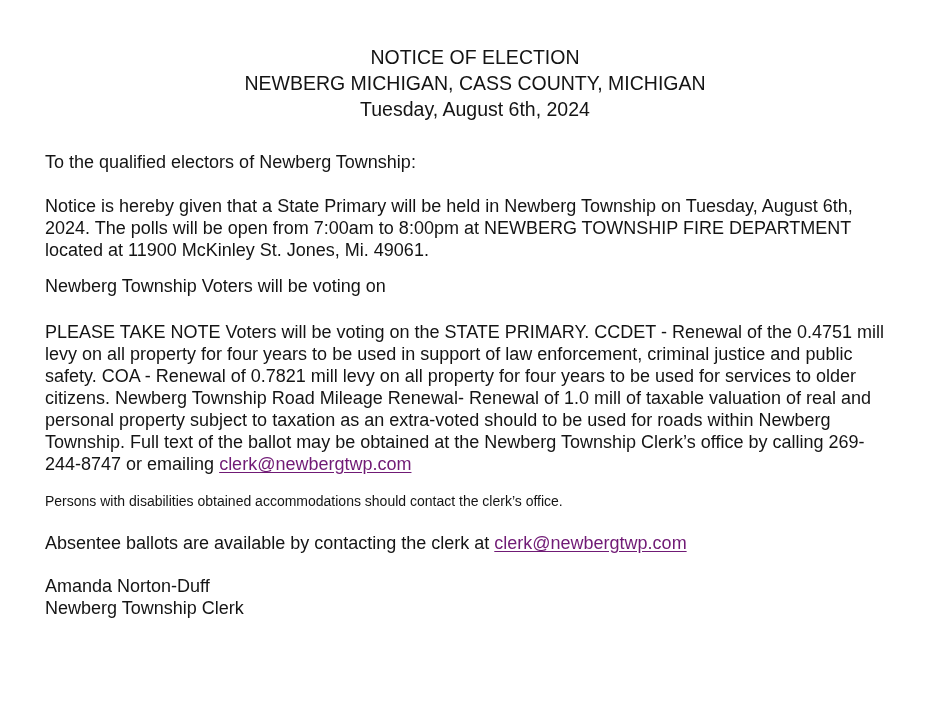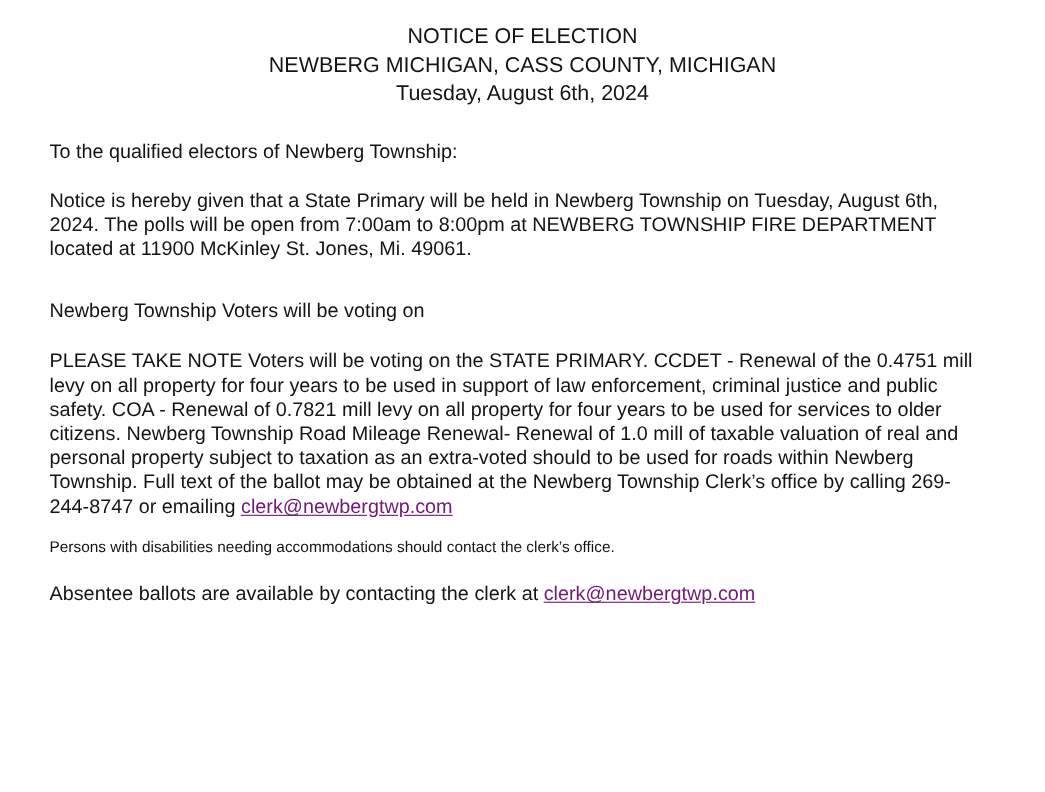--- a/index.html
+++ b/index.html
@@ -11,21 +11,21 @@
     width: 950px;
     height: 720px;
     font-family: "Liberation Sans", sans-serif;
     color: #141414;
     -webkit-font-smoothing: antialiased;
   }
   .doc {
     box-sizing: border-box;
     width: 950px;
     height: 720px;
-    padding: 20px 45px 0 45px;
+    padding: 44px 45px 0 45px;
     overflow: hidden;
     background: #ffffff;
   }
   .doc-header {
     text-align: center;
     font-size: 19.5px;
     line-height: 26px;
     color: #141414;
   }
   .title-line {
@@ -42,21 +42,21 @@
     white-space: nowrap;
   }
   .lnk {
     color: #701a75;
     text-decoration: underline;
     text-underline-offset: 2px;
     cursor: pointer;
   }
   .p-salutation { margin-top: 29px; }
   .p-notice     { margin-top: 22px; }
-  .p-voting     { margin-top: 34px; }
+  .p-voting     { margin-top: 14px; }
   .p-takenote   { margin-top: 24px; }
   .p-access     { margin-top: 17px; font-size: 14px; line-height: 18px; }
   .p-fulltext   { margin-top: 24px; }
   .p-absentee   { margin-top: 22px; }
   .p-signature  { margin-top: 21px; }
 </style>
 </head>
 <body>
 
 <div class="doc">
@@ -85,22 +85,26 @@
       <span class="ln"><span>PLEASE TAKE NOTE Voters will be voting on the STATE PRIMARY. CCDET - Renewal of the 0.4751 mill</span></span>
       <span class="ln"><span>levy on all property for four years to be used in support of law enforcement, criminal justice and public</span></span>
       <span class="ln"><span>safety. COA - Renewal of 0.7821 mill levy on all property for four years to be used for services to older</span></span>
       <span class="ln"><span>citizens. Newberg Township Road Mileage Renewal- Renewal of 1.0 mill of taxable valuation of real and</span></span>
       <span class="ln"><span>personal property subject to taxation as an extra-voted should to be used for roads within Newberg</span></span>
       <span class="ln"><span>Township. Full text of the ballot may be obtained at the Newberg Township Clerk’s office by calling 269-</span></span>
       <span class="ln"><span>244-8747 or emailing </span><a class="lnk">clerk@newbergtwp.com</a></span>
     </div>
 
   <div class="para p-access">
-      <span class="ln"><span>Persons with disabilities needing accommodations should contact the clerk’s office.</span></span>
+      <span class="ln"><span>Persons with disabilities obtained accommodations should contact the clerk’s office.</span></span>
     </div>
 
 
   <div class="para p-absentee">
       <span class="ln"><span>Absentee ballots are available by contacting the clerk at </span><a class="lnk">clerk@newbergtwp.com</a></span>
     </div>
 
+  <div class="para p-signature">
+      <span class="ln"><span>Amanda Norton-Duff</span></span>
+      <span class="ln"><span>Newberg Township Clerk</span></span>
+    </div>
 
 </div>
 
 </body></html>

